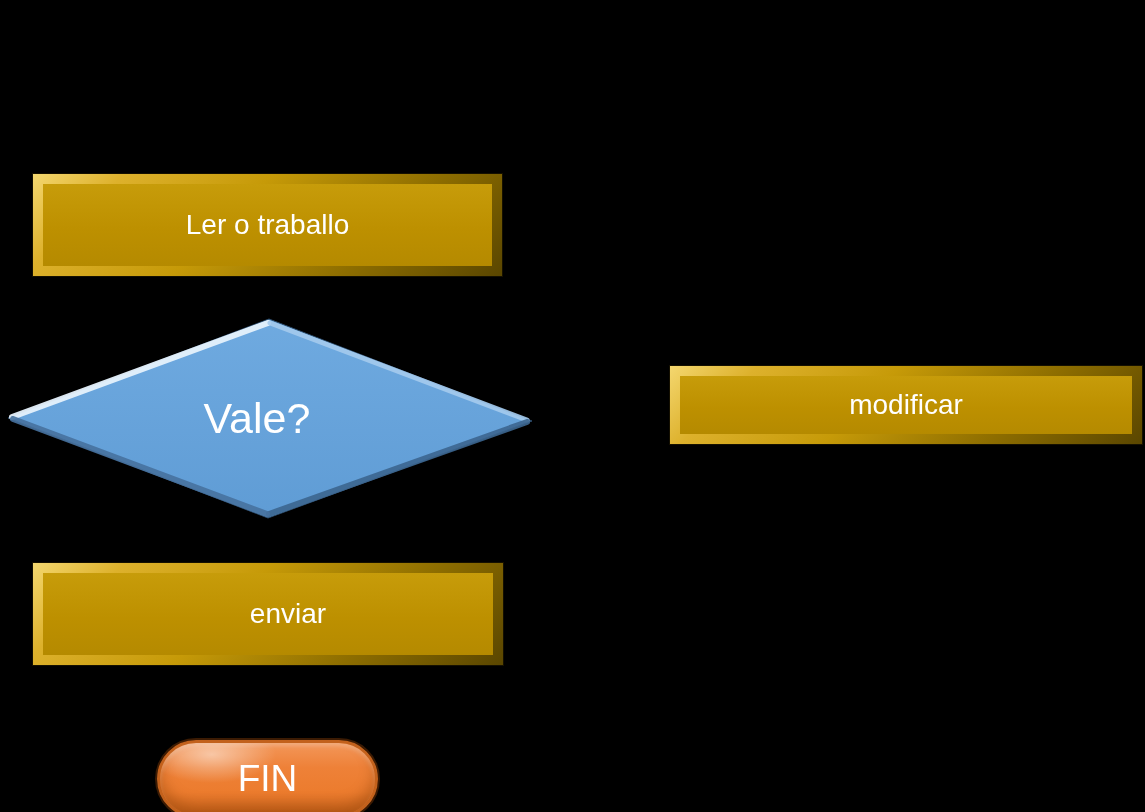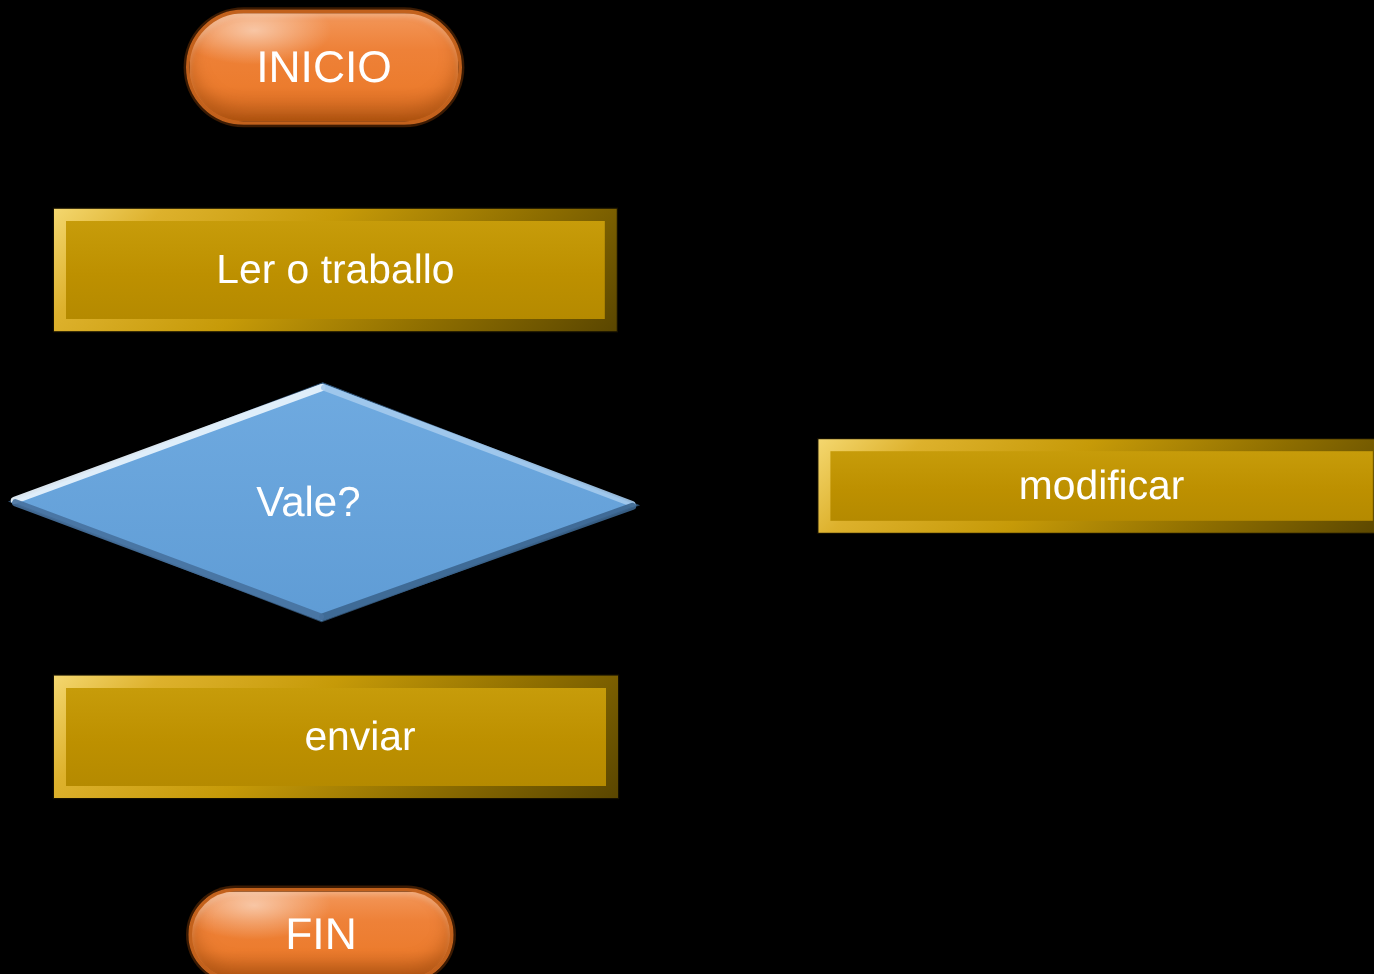--- a/index.html
+++ b/index.html
@@ -46,52 +46,48 @@
   #n-inicio { left: 155px; top: 8px;   width: 230px; height: 96px; font-size: 37px; }
   #n-fin    { left: 157px; top: 740px; width: 221px; height: 78px; font-size: 37px; }
 
   
   .process {
     border: 10px solid transparent;
     background:
       linear-gradient(180deg, #c79c0a 0%, #bd9000 55%, #b58a00 100%) padding-box,
       linear-gradient(135deg, #f4d76f 0%, #ddb12c 16%, #c69a08 42%, #8d6d00 72%, #5a4600 100%) border-box;
     box-shadow: 0 0 0 1px #151000, 0 4px 8px rgba(0,0,0,0.55);
-    font-size: 34px;
-    margin-left: 12px;
+    font-size: 28px;
   }
   #n-ler       { left: 33px;  top: 174px; width: 469px; height: 102px; }
   #n-modificar { left: 670px; top: 366px; width: 472px; height: 78px; }
   #n-enviar    { left: 33px;  top: 563px; width: 470px; height: 102px; padding-left: 40px; }
 
   
   .decision {
     background: transparent;
     border: none;
-    font-size: 35px;
+    font-size: 43px;
     text-align: center;
   }
   #n-vale { left: 4px; top: 315px; width: 532px; height: 207px; }
   #n-vale .diamond-svg {
     position: absolute;
     inset: 0;
     width: 100%;
     height: 100%;
     z-index: 1;
   }
   #n-vale .label { transform: translateX(-13px); }
 </style>
 </head>
 <body>
 
 <div class="canvas">
 
-  <div class="node terminator" id="n-inicio">
-    <span class="label">INICIO</span>
-  </div>
 
   <div class="node process" id="n-ler">
     <span class="label">Ler o traballo</span>
   </div>
 
   <div class="node decision" id="n-vale">
     <svg class="diamond-svg" viewBox="0 0 532 207" preserveAspectRatio="none" aria-hidden="true">
       <defs>
         <linearGradient id="diamondFill" x1="0" y1="0" x2="0" y2="1">
           <stop offset="0" stop-color="#6faae0"></stop>

